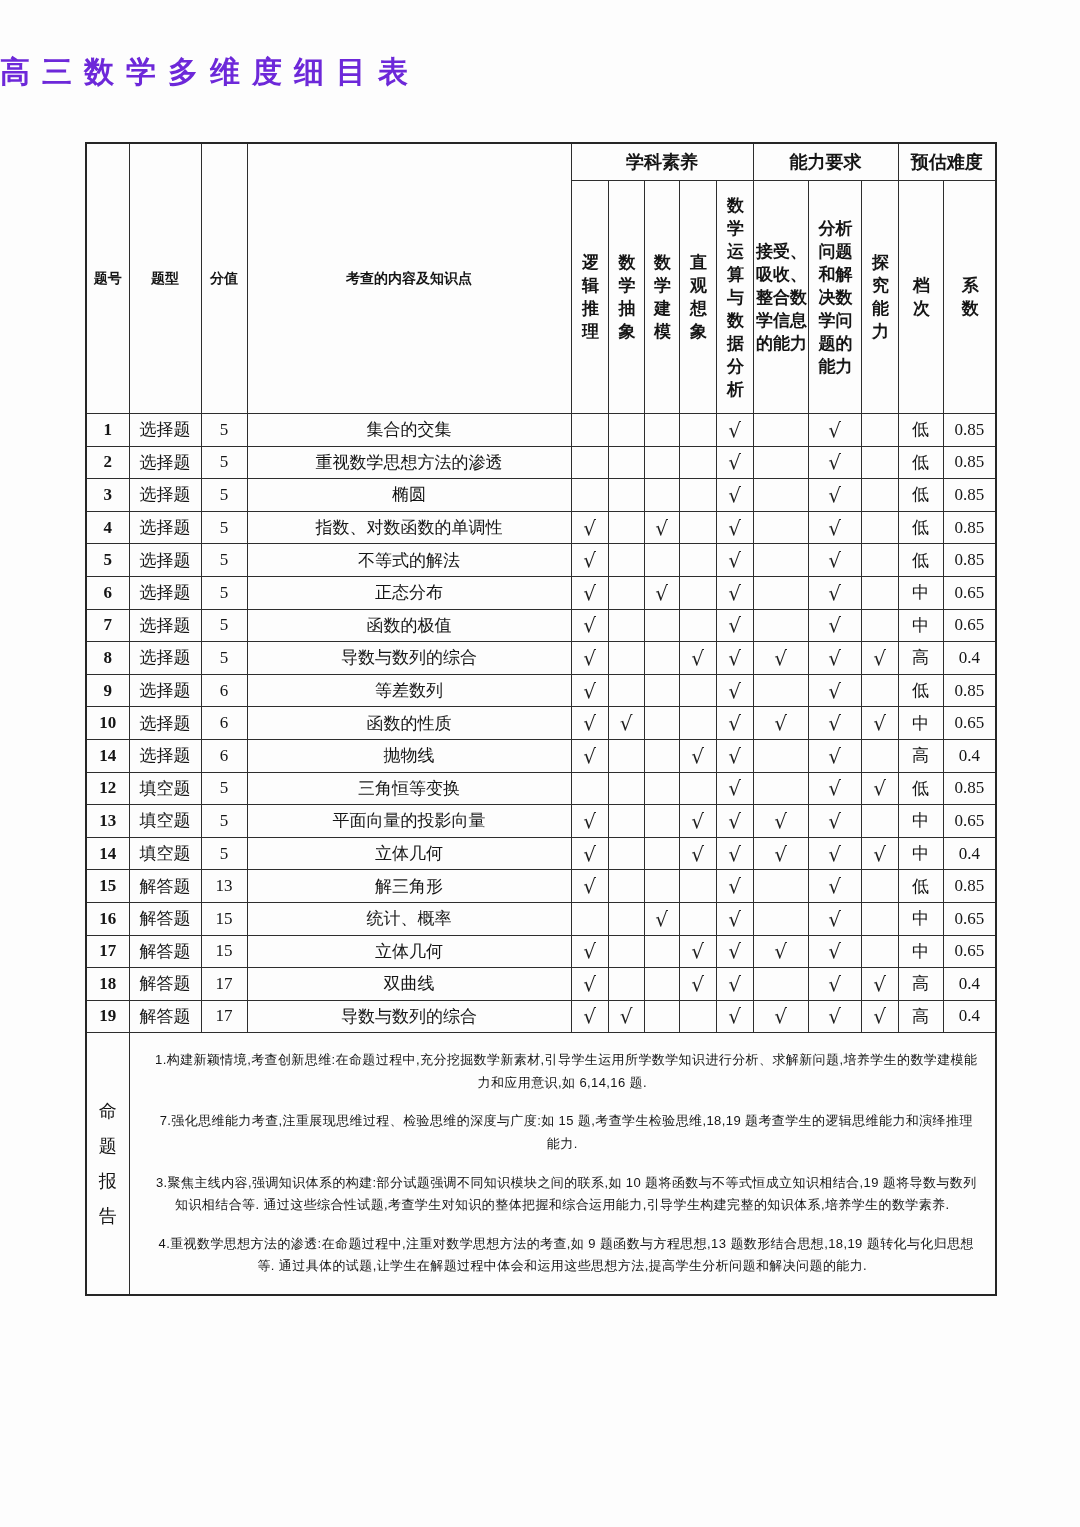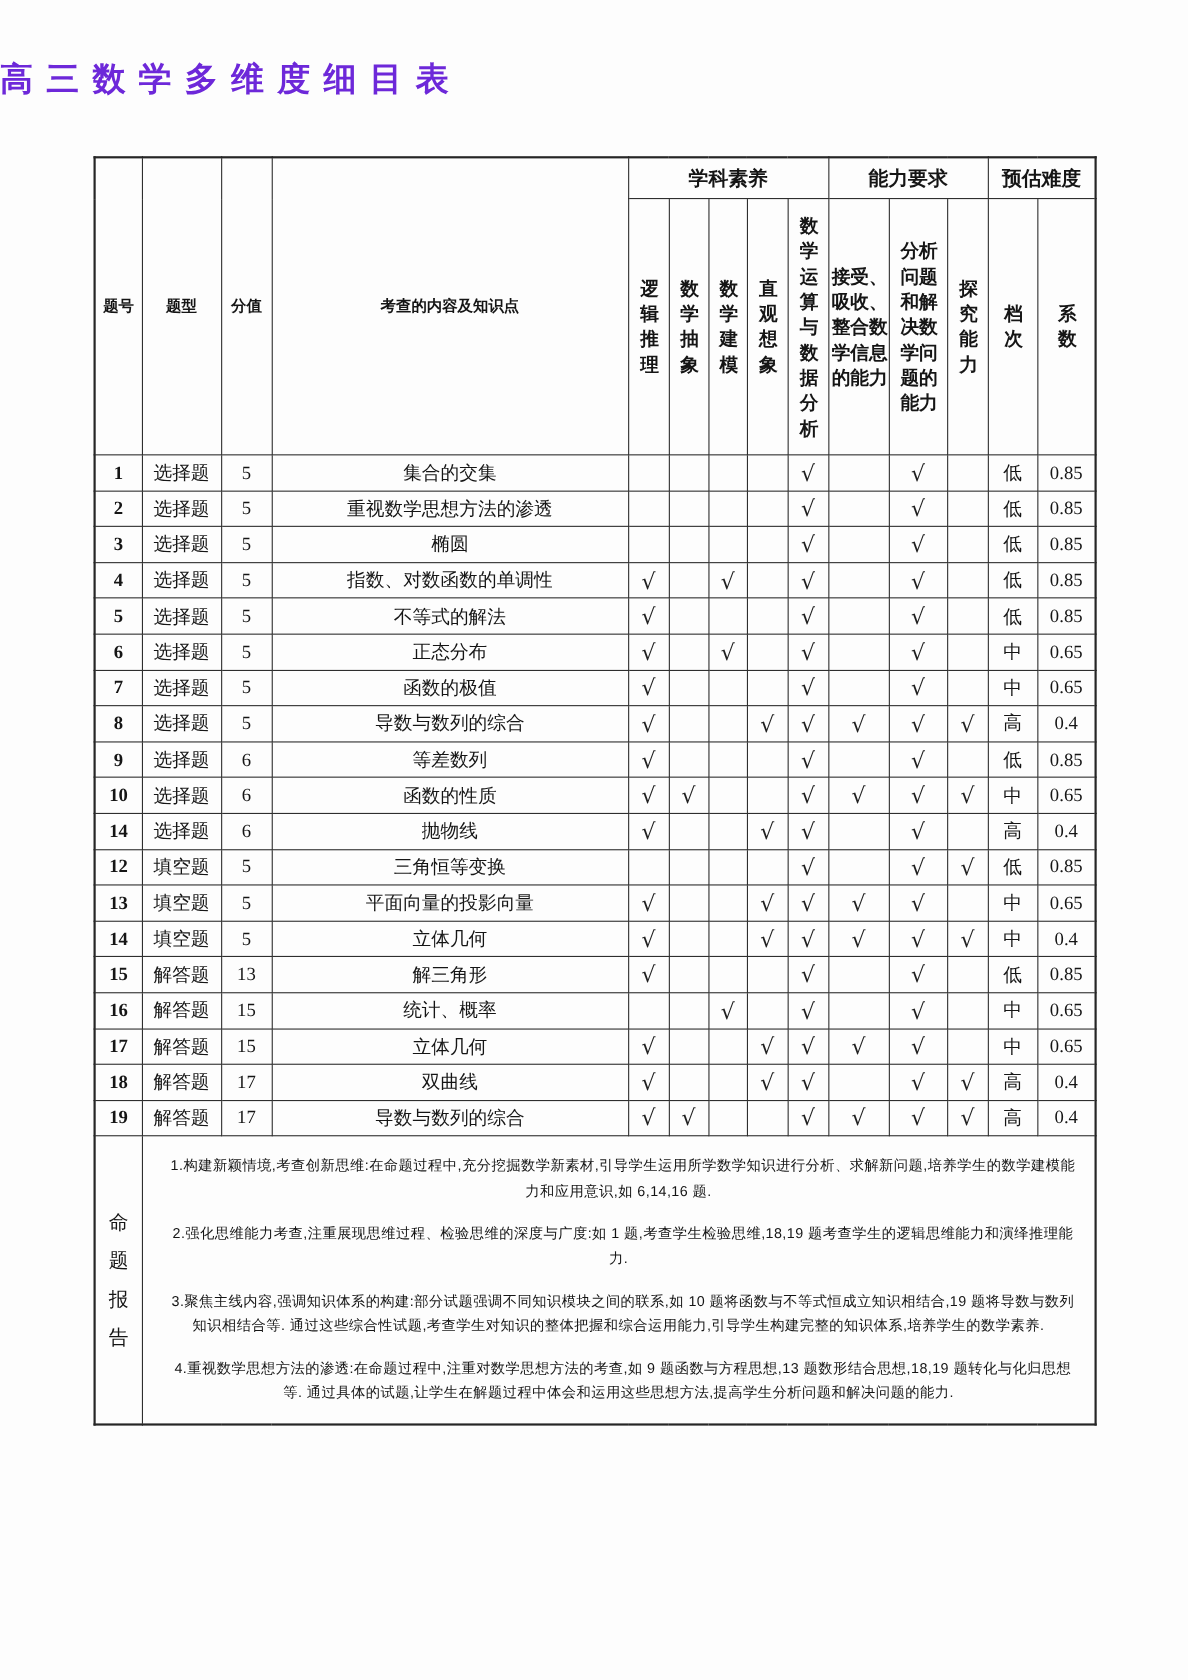--- a/index.html
+++ b/index.html
@@ -440,20 +440,20 @@
           <td class="num">0.4</td>
         </tr>
       </tbody>
     <tbody>
       <tr class="report-row">
         <td class="report-label-cell">
           <span class="report-label">命题报告</span>
         </td>
         <td colspan="13" class="report-cell">
           <p>1.构建新颖情境,考查创新思维:在命题过程中,充分挖掘数学新素材,引导学生运用所学数学知识进行分析、求解新问题,培养学生的数学建模能力和应用意识,如 6,14,16 题.</p>
-          <p>2.强化思维能力考查,注重展现思维过程、检验思维的深度与广度:如 1 题,考查学生检验思维,18,19 题考查学生的逻辑思维能力和演绎推理能力.</p>
+          <p>7.强化思维能力考查,注重展现思维过程、检验思维的深度与广度:如 15 题,考查学生检验思维,18,19 题考查学生的逻辑思维能力和演绎推理能力.</p>
           <p>3.聚焦主线内容,强调知识体系的构建:部分试题强调不同知识模块之间的联系,如 10 题将函数与不等式恒成立知识相结合,19 题将导数与数列知识相结合等. 通过这些综合性试题,考查学生对知识的整体把握和综合运用能力,引导学生构建完整的知识体系,培养学生的数学素养.</p>
           <p>4.重视数学思想方法的渗透:在命题过程中,注重对数学思想方法的考查,如 9 题函数与方程思想,13 题数形结合思想,18,19 题转化与化归思想等. 通过具体的试题,让学生在解题过程中体会和运用这些思想方法,提高学生分析问题和解决问题的能力.</p>
         </td>
       </tr>
     </tbody>
   </table>
 </div>
 
 </body></html>

